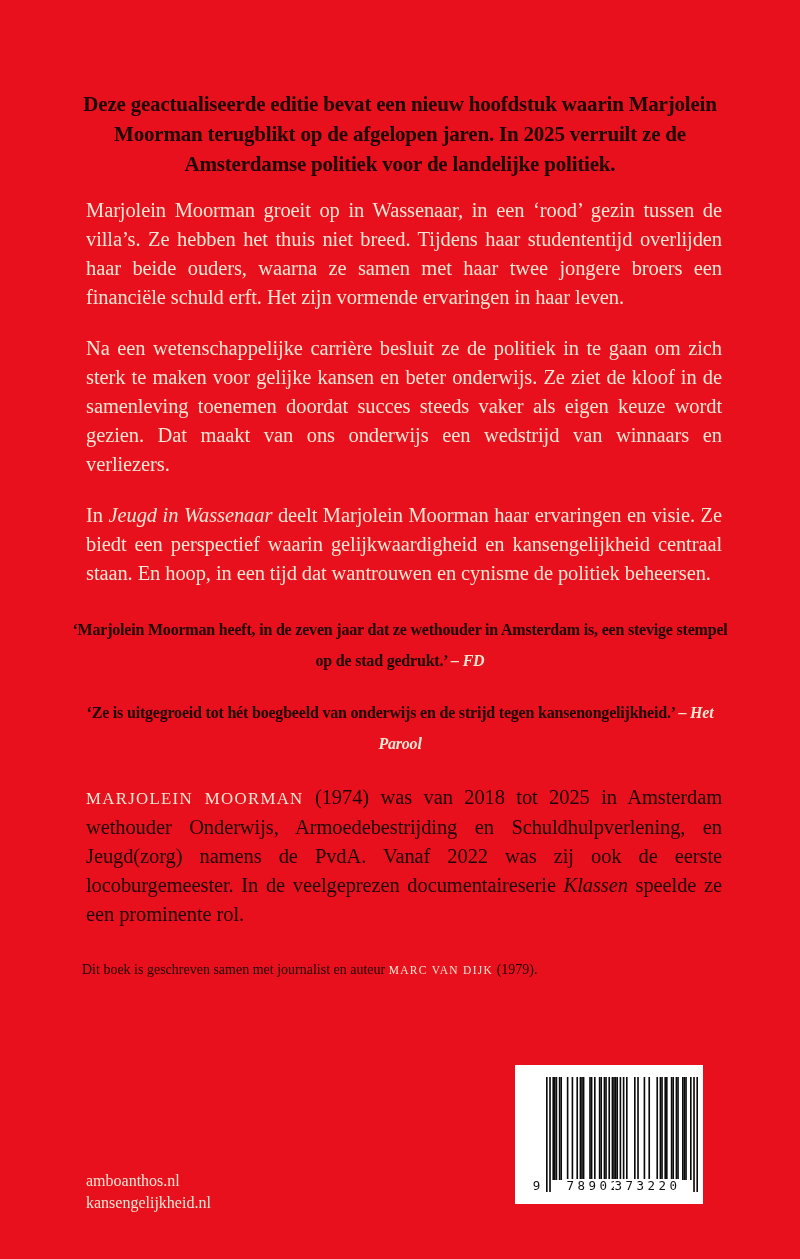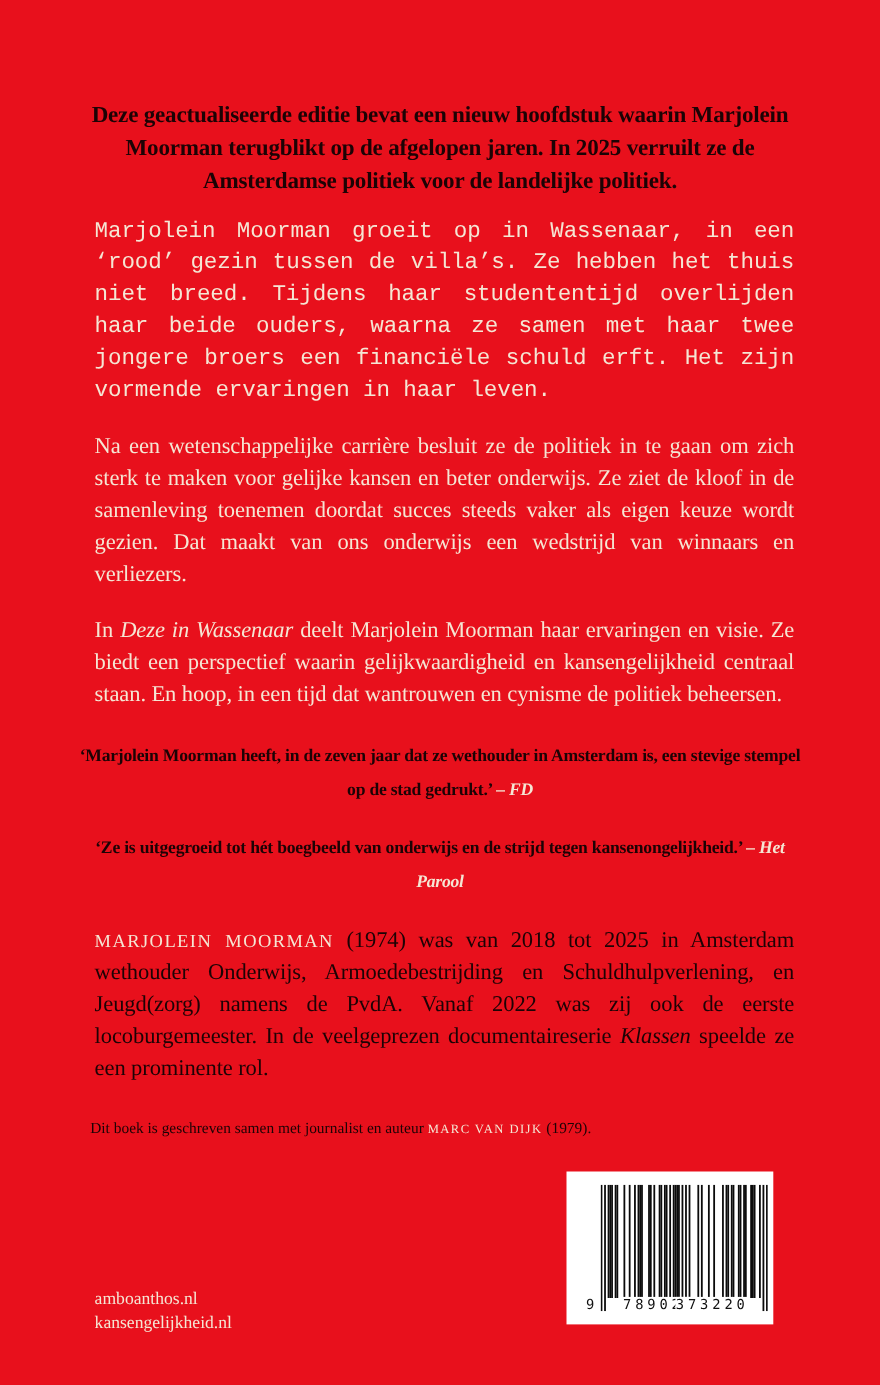--- a/index.html
+++ b/index.html
@@ -26,21 +26,21 @@
     text-align:center;
     letter-spacing:-0.2px;
   }
   .body-par{
     margin:22px 78px 0 86px;
     color:var(--cream);
     font-size:20.5px;line-height:29px;
     text-align:justify;
     letter-spacing:-0.1px;
   }
-  .body-par.first{margin-top:17px;font-family:Liberation Mono, monospace;}
+  .body-par.first{margin-top:17px;}
   .quote{
     margin:26px 70px 0;
     color:var(--dark);
     font-weight:bold;
     font-size:16px;line-height:31px;
     text-align:center;
     letter-spacing:-0.2px;
   }
   .quote.q2{margin-top:21px;}
   .bio{margin-top:24px;color:var(--dark);}
@@ -87,21 +87,21 @@
 <body>
 
 <div class="cover">
 
   <div class="intro">Deze geactualiseerde editie bevat een nieuw hoofdstuk waarin Marjolein Moorman terugblikt op de afgelopen jaren. In 2025 verruilt ze de Amsterdamse politiek voor de landelijke politiek.</div>
 
   <div class="body-par first"><span>Marjolein Moorman groeit op in Wassenaar, in een ‘rood’ gezin tussen de villa’s. Ze hebben het thuis niet breed. Tijdens haar studententijd overlijden haar beide ouders, waarna ze samen met haar twee jongere broers een financiële schuld erft. Het zijn vormende ervaringen in haar leven.</span></div>
 
   <div class="body-par"><span>Na een wetenschappelijke carrière besluit ze de politiek in te gaan om zich sterk te maken voor gelijke kansen en beter onderwijs. Ze ziet de kloof in de samenleving toenemen doordat succes steeds vaker als eigen keuze wordt gezien. Dat maakt van ons onderwijs een wedstrijd van winnaars en verliezers.</span></div>
 
-  <div class="body-par"><span>In </span><span class="seg-italic">Deze in Wassenaar</span><span> deelt Marjolein Moorman haar ervaringen en visie. Ze biedt een perspectief waarin gelijkwaardigheid en kansengelijkheid centraal staan. En hoop, in een tijd dat wantrouwen en cynisme de politiek beheersen.</span></div>
+  <div class="body-par"><span>In </span><span class="seg-italic">Jeugd in Wassenaar</span><span> deelt Marjolein Moorman haar ervaringen en visie. Ze biedt een perspectief waarin gelijkwaardigheid en kansengelijkheid centraal staan. En hoop, in een tijd dat wantrouwen en cynisme de politiek beheersen.</span></div>
 
   <div class="quote q1"><span>‘Marjolein Moorman heeft, in de zeven jaar dat ze wethouder in Amsterdam is, een stevige stempel op de stad gedrukt.’ </span><span class="seg-attrib">– FD</span></div>
 
   <div class="quote q2"><span>‘Ze is uitgegroeid tot hét boegbeeld van onderwijs en de strijd tegen kansenongelijkheid.’ </span><span class="seg-attrib">– Het Parool</span></div>
 
   <div class="body-par bio"><span class="seg-name">MARJOLEIN MOORMAN</span><span> (1974) was van 2018 tot 2025 in Amsterdam wethouder Onderwijs, Armoedebestrijding en Schuldhulpverlening, en Jeugd(zorg) namens de PvdA. Vanaf 2022 was zij ook de eerste locoburgemeester. In de veelgeprezen documentaireserie </span><span class="seg-italic">Klassen</span><span> speelde ze een prominente rol.</span></div>
 
   <div class="coauthor"><span>Dit boek is geschreven samen met journalist en auteur </span><span class="seg-name">MARC VAN DIJK</span><span> (1979).</span></div>
 
   <div class="websites">

